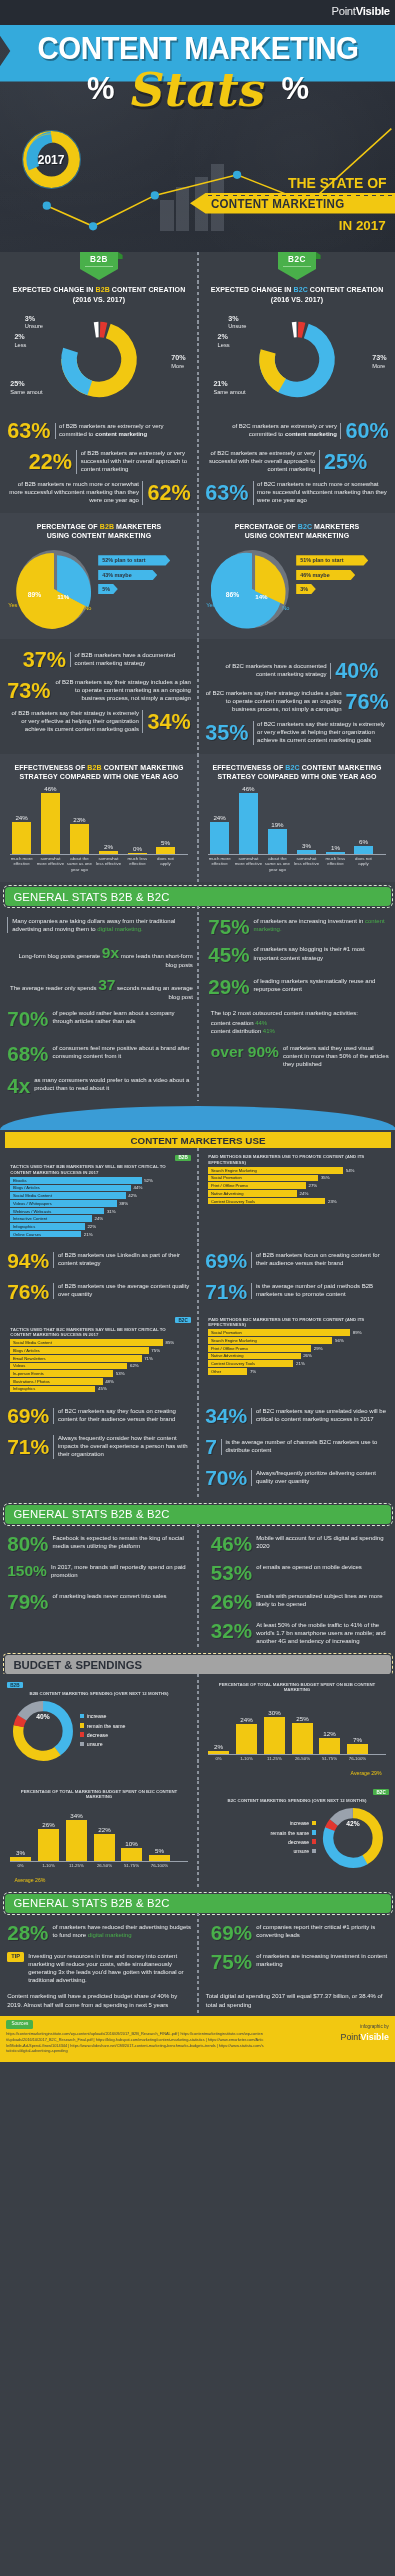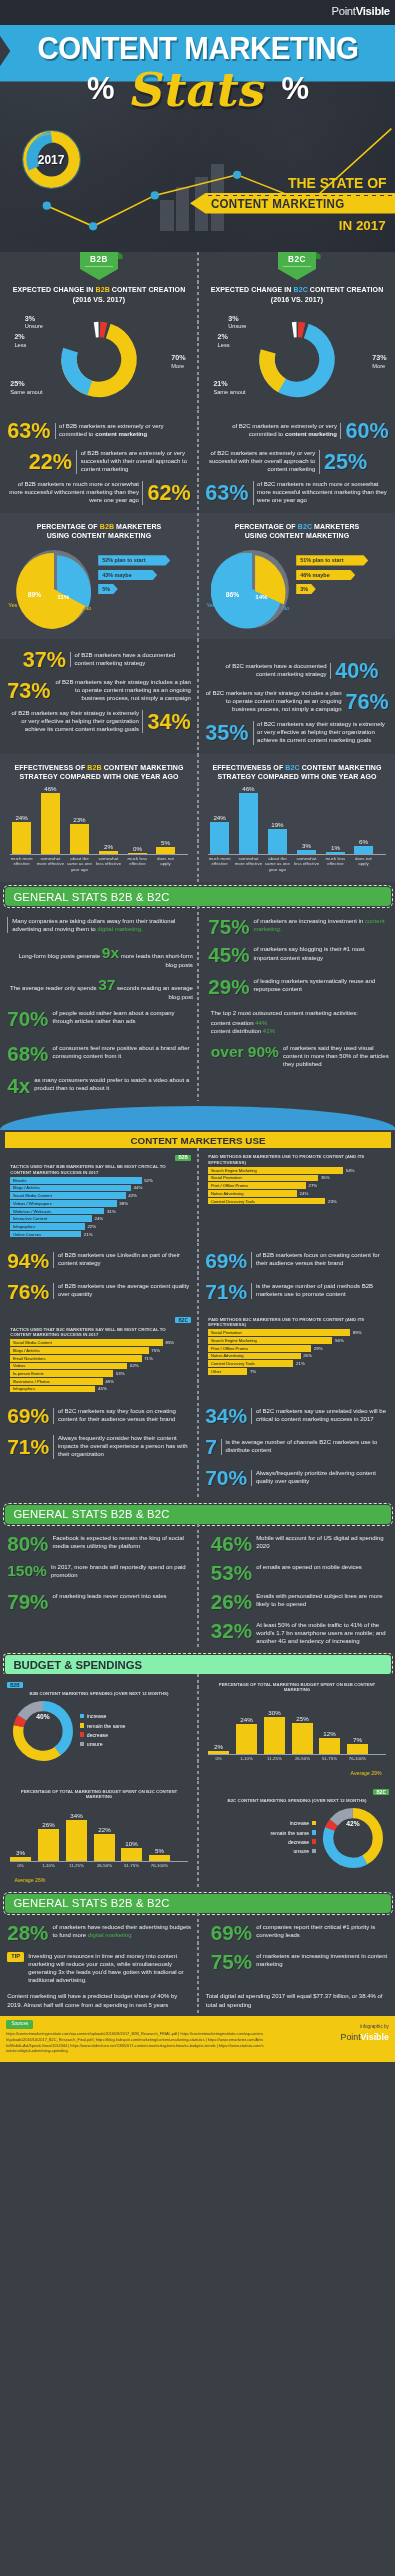--- a/index.html
+++ b/index.html
@@ -137,21 +137,21 @@
 
   .tabhdr { font-size:4.4px; font-weight:700; color:#d6d9dd; padding:2.1px 3.1px 1px; line-height:1.2; }
   .hbar { display:flex; align-items:center; margin:1px 3.1px; height:6.7px; }
   .hbar .fill { height:6.7px; display:flex; align-items:center; padding-left:2.6px; font-size:4.1px; color:#14181d; }
   .hbar .pv { font-size:4.4px; color:#e3e6e9; margin-left:2.6px; }
   .minitag { display:inline-block; background:#49b04a; color:#fff; font-size:4.6px; font-weight:700;
     padding:0.5px 3.1px; border-radius:1px; }
   .minitag.b { background:#43b7ea; color:#13313f; }
 
   
-  .bbanner { margin:6.2px 5.2px 0; background:#86efac; border-radius:3.1px; padding:3.6px 8.2px;
+  .bbanner { margin:6.2px 5.2px 0; background:#a3a3a3; border-radius:3.1px; padding:3.6px 8.2px;
     font-size:11.3px; font-weight:700; color:#2b3039; position:relative; }
   .bbanner:after { content:""; position:absolute; inset:-2.1px; border:1px dashed #f6e6a6; border-radius:4.6px; }
 
   .foot { background:#f2c811; padding:4.1px 6.2px; font-size:3.9px; color:#3a3f46; line-height:1.5;
     word-break:break-all; position:relative; min-height:46px; }
   .foot .fl { position:absolute; right:7.2px; top:8.2px; text-align:right; }
   .foot .fl .by { font-size:4.6px; color:#3a3f46; }
   .foot .logo2 { font-size:8.8px; }
   .srcbtn { display:inline-block; background:#49b04a; color:#fff; font-size:4.6px; padding:1px 5.2px;
     border-radius:1.5px; margin-bottom:2.1px; }

